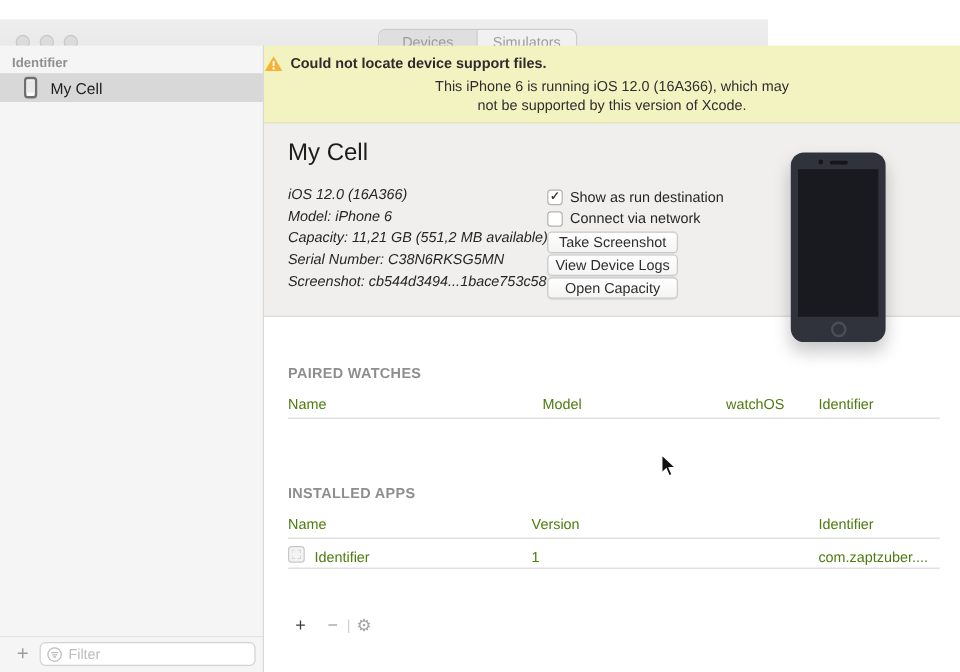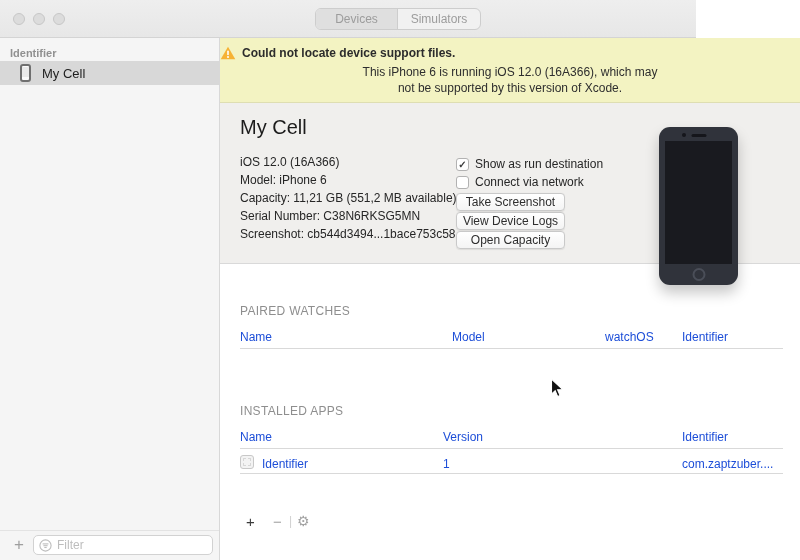--- a/index.html
+++ b/index.html
@@ -2,21 +2,21 @@
 <html><head>
 <meta charset="utf-8">
 <style>
   * { margin:0; padding:0; box-sizing:border-box; }
   html,body { width:800px; height:560px; overflow:hidden; }
   body { font-family:"Liberation Sans", sans-serif; background:#fff; position:relative; }
 
   .window { position:absolute; inset:0; width:800px; height:560px; background:#fff; }
 
   
-  .titlebar { position:absolute; top:0; left:0; width:696px; height:38px;
+  .titlebar { position:absolute; top:16px; left:0; width:640px; height:38px;
               background:linear-gradient(#eeeeee,#e7e7e7); border-bottom:1px solid #d4d4d4; }
   .traffic { position:absolute; top:13px; width:12px; height:12px; border-radius:50%;
              background:#dcdcdc; border:1px solid #c7c7c7; }
   .tl-close { left:13px; } .tl-min { left:33px; } .tl-zoom { left:53px; }
 
   .segmented { position:absolute; left:315px; top:8px; height:22px; display:flex;
                border:1px solid #cdcdcd; border-radius:6px; overflow:hidden; background:#f1f1f1; }
   .segment { width:82px; line-height:20px; text-align:center; font-size:12px; color:#9c9c9c; cursor:default; }
   .segment.selected { background:#dfdfdf; border-right:1px solid #cdcdcd; }
 
@@ -44,21 +44,21 @@
             background:#f3f3c2; border-bottom:1px solid #dedeb2; text-align:center; }
   .banner-title-row { margin-top:8px; display:flex; justify-content:flex-start; align-items:center; gap:6px; }
   .banner-title { font-size:12px; font-weight:bold; color:#2c2c2c; }
   .banner-line { font-size:12px; color:#2e2e2e; line-height:16px; }
   .banner-line.first { margin-top:4px; }
 
   
   .info { position:absolute; left:220px; top:103px; width:580px; height:161px;
           background:#f0efed; border-bottom:1px solid #d9d9d9; }
   .device-title { position:absolute; left:20px; top:13px; font-size:20px; font-weight:500; color:#1c1c1c; }
-  .device-details { position:absolute; left:20px; top:50px; font-size:12px; color:#262626; line-height:18px; }
+  .device-details { position:absolute; left:20px; top:50px; font-size:12px; color:#262626; line-height:18px;font-style:italic; }
   .checkbox-row { position:absolute; left:236px; display:flex; align-items:center; gap:6px; height:14px; }
   .cb-1 { top:54px; } .cb-2 { top:72px; }
   .checkbox { width:13px; height:13px; background:#fff; border:1px solid #b2b2b2; border-radius:3px;
               font-size:10px; line-height:11px; text-align:center; color:#3c3c3c; font-weight:bold; }
   .checkbox-label { font-size:12px; color:#262626; }
   .mini-button { position:absolute; left:236px; width:109px; height:18px;
                  background:linear-gradient(#ffffff,#f4f4f4); border:1px solid #c9c9c9; border-radius:4px;
                  font-size:12px; color:#2e2e2e; text-align:center; line-height:16px;
                  box-shadow:0 0.5px 1px rgba(0,0,0,0.08); cursor:default; }
   .btn-1 { top:90px; } .btn-2 { top:109px; } .btn-3 { top:128px; }
@@ -67,22 +67,22 @@
   .phone { position:absolute; left:659px; top:127px; width:79px; height:158px; background:#30333b;
            border-radius:11px; box-shadow:0 8px 14px rgba(0,0,0,0.22); z-index:3; }
   .phone-screen { position:absolute; left:6px; right:6px; top:14px; bottom:21px; background:#191a1f; }
   .phone-speaker { position:absolute; top:7px; left:50%; transform:translateX(-50%); width:15px; height:3px;
                    background:#15161b; border-radius:2px; }
   .phone-camera { position:absolute; top:6px; left:23px; width:4px; height:4px; border-radius:50%; background:#15161b; }
   .phone-home { position:absolute; bottom:4px; left:50%; transform:translateX(-50%); width:13px; height:13px;
                 border:2px solid #4a4e58; border-radius:50%; }
 
   
-  .section-label { position:absolute; font-size:12px; font-weight:normal; color:#8e8e8e; letter-spacing:0.3px; }
-  .col-head, .cell { position:absolute; font-size:12px; color:#1d4ed8; }
+  .section-label { position:absolute; font-size:12px; font-weight:bold; color:#8e8e8e; letter-spacing:0.3px; }
+  .col-head, .cell { position:absolute; font-size:12px; color:#4d7c0f; }
   .rule { position:absolute; left:240px; width:543px; height:1px; background:#d9d9d9; }
 
   .app-icon { position:absolute; left:240px; top:455px; width:14px; height:14px; background:#f3f3f3;
               border:1px solid #c8c8c8; border-radius:3px; }
   .app-icon::before { content:""; position:absolute; inset:2px; border:1px dashed #d6d6d6; border-radius:1px; }
 
   .table-toolbar { position:absolute; top:513px; left:240px; height:18px; font-size:15px; }
   .tb-add { position:absolute; left:6px; top:0; color:#3a3a3a; }
   .tb-remove { position:absolute; left:33px; top:0; color:#a2a2a2; }
   .tb-sep { position:absolute; left:49px; top:1px; color:#d0d0d0; font-size:12px; }

